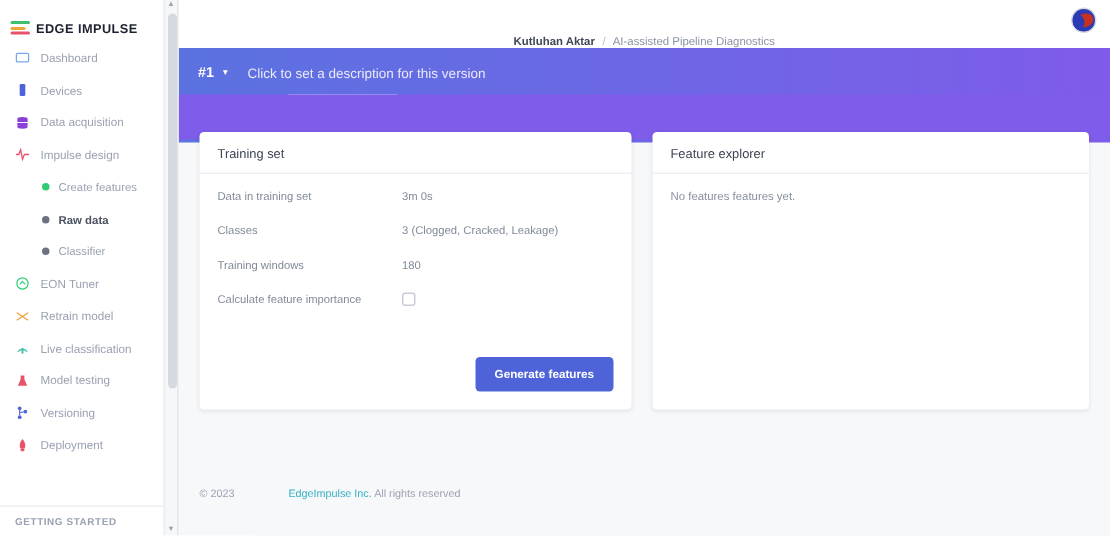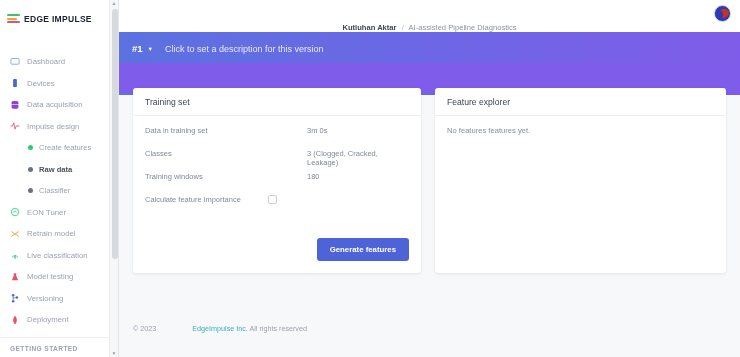--- a/index.html
+++ b/index.html
@@ -26,21 +26,21 @@
   .logo-mark { display: flex; flex-direction: column; gap: 1.5px; width: 13px; }
   .logo-mark i { display: block; height: 2px; border-radius: 1px; }
   .logo-mark i:nth-child(1) { width: 13px; background: #3fbf6f; }
   .logo-mark i:nth-child(2) { width: 10px; background: #f0a23c; }
   .logo-mark i:nth-child(3) { width: 13px; background: #e8536a; }
   .logo-text {
     font-size: 8.5px; font-weight: bold; letter-spacing: 0.3px; color: #1c2230;
     white-space: nowrap;
   }
 
-  .nav { margin-top: 23px; }
+  .nav { }
   .nav-item {
     display: flex; align-items: center; gap: 7px;
     height: 21.5px; padding-left: 10px;
     color: #9aa2b1; font-size: 7.8px; white-space: nowrap;
     cursor: pointer;
   }
   .nav-item .ico { width: 10px; height: 10px; display: flex; align-items: center; justify-content: center; flex: 0 0 10px; }
   .nav-item .ico svg { display: block; }
 
   .sub-item {
@@ -143,21 +143,21 @@
   .card-right { flex: 1 1 auto; }
   .card-head {
     padding: 9px 12px 8px 12px;
     border-bottom: 1px solid #eef0f3;
     font-size: 8.6px; color: #3c4454;
   }
   .card-body { padding: 10px 12px 12px 12px; }
 
   .kv-row { display: flex; align-items: flex-start; min-height: 23px; }
   .kv-key { width: 123px; flex: 0 0 123px; font-size: 7.5px; color: #818a99; }
-  .kv-val { font-size: 7.5px; color: #818a99; margin-left: 39px; }
+  .kv-val { font-size: 7.5px; color: #818a99; }
   .chk {
     width: 9px; height: 9px; border: 1px solid #c8cdd6; border-radius: 2px;
     background: #ffffff; cursor: pointer; display: block;
   }
 
   .btn-row { display: flex; justify-content: flex-end; margin-top: 20px; }
   .btn-primary {
     background: #4f63d8; color: #ffffff; border: none;
     font-family: "Liberation Sans", sans-serif;
     font-size: 7.8px; font-weight: bold;

